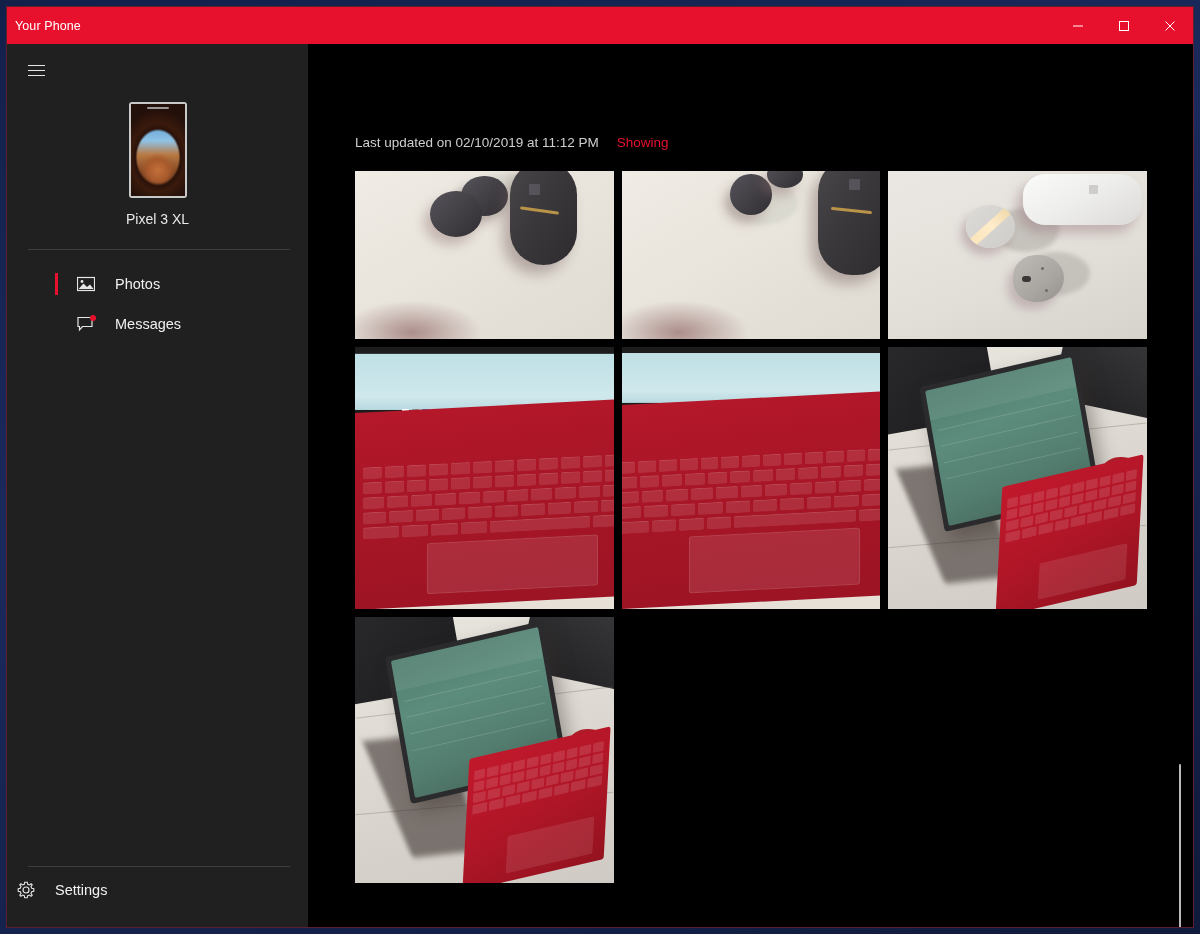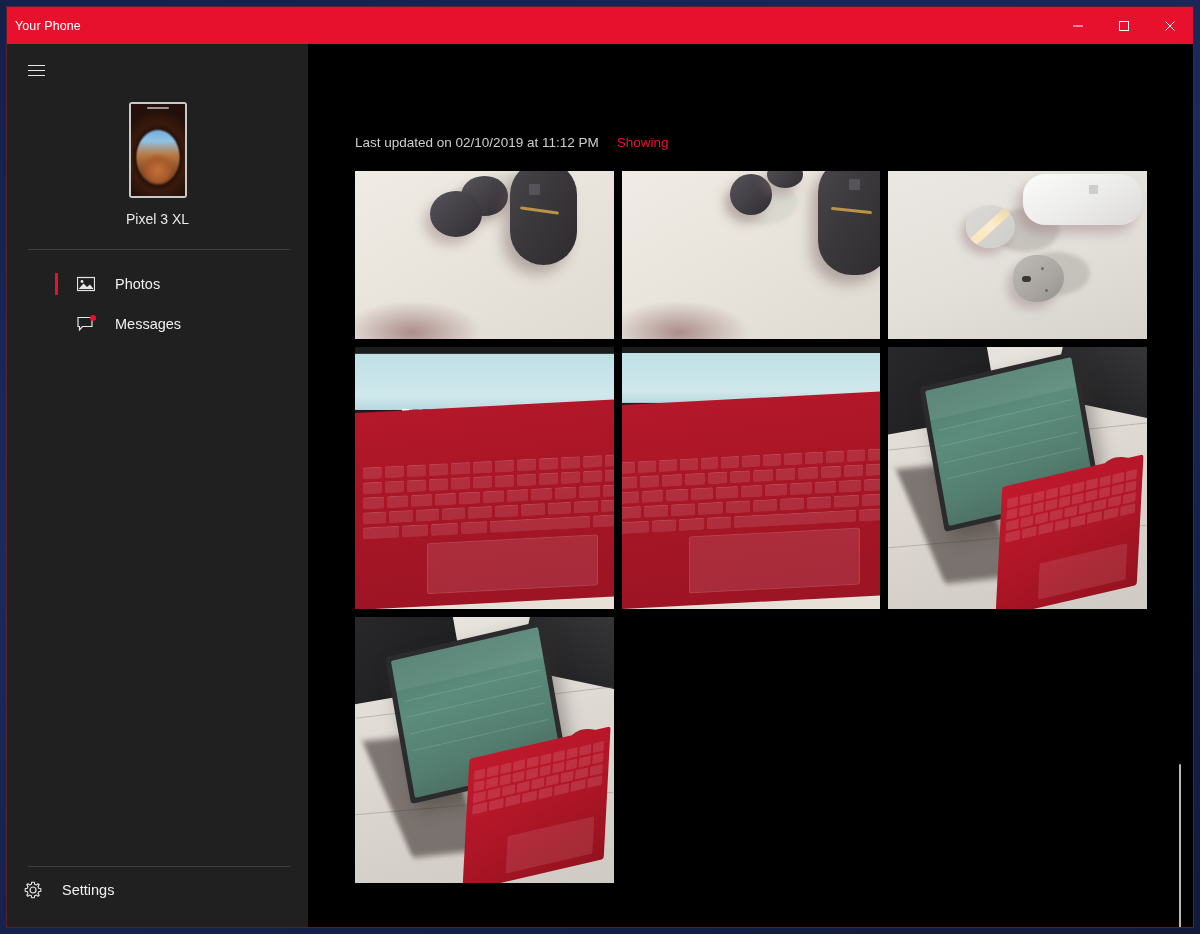--- a/index.html
+++ b/index.html
@@ -189,21 +189,21 @@
   #sidebar-divider-bottom {
     height: 1px;
     background: #3d3d3d;
     margin: 0 18px 0 21px;
   }
 
   #settings-item {
     height: 46px;
     display: flex;
     align-items: center;
-    padding-left: 16px;
+    padding-left: 9px;
     margin-bottom: 14px;
     cursor: default;
   }
   #settings-item .nav-label { margin-left: 19px; }
 
   
   #main {
     flex: 1 1 auto;
     background: #000;
     position: relative;

